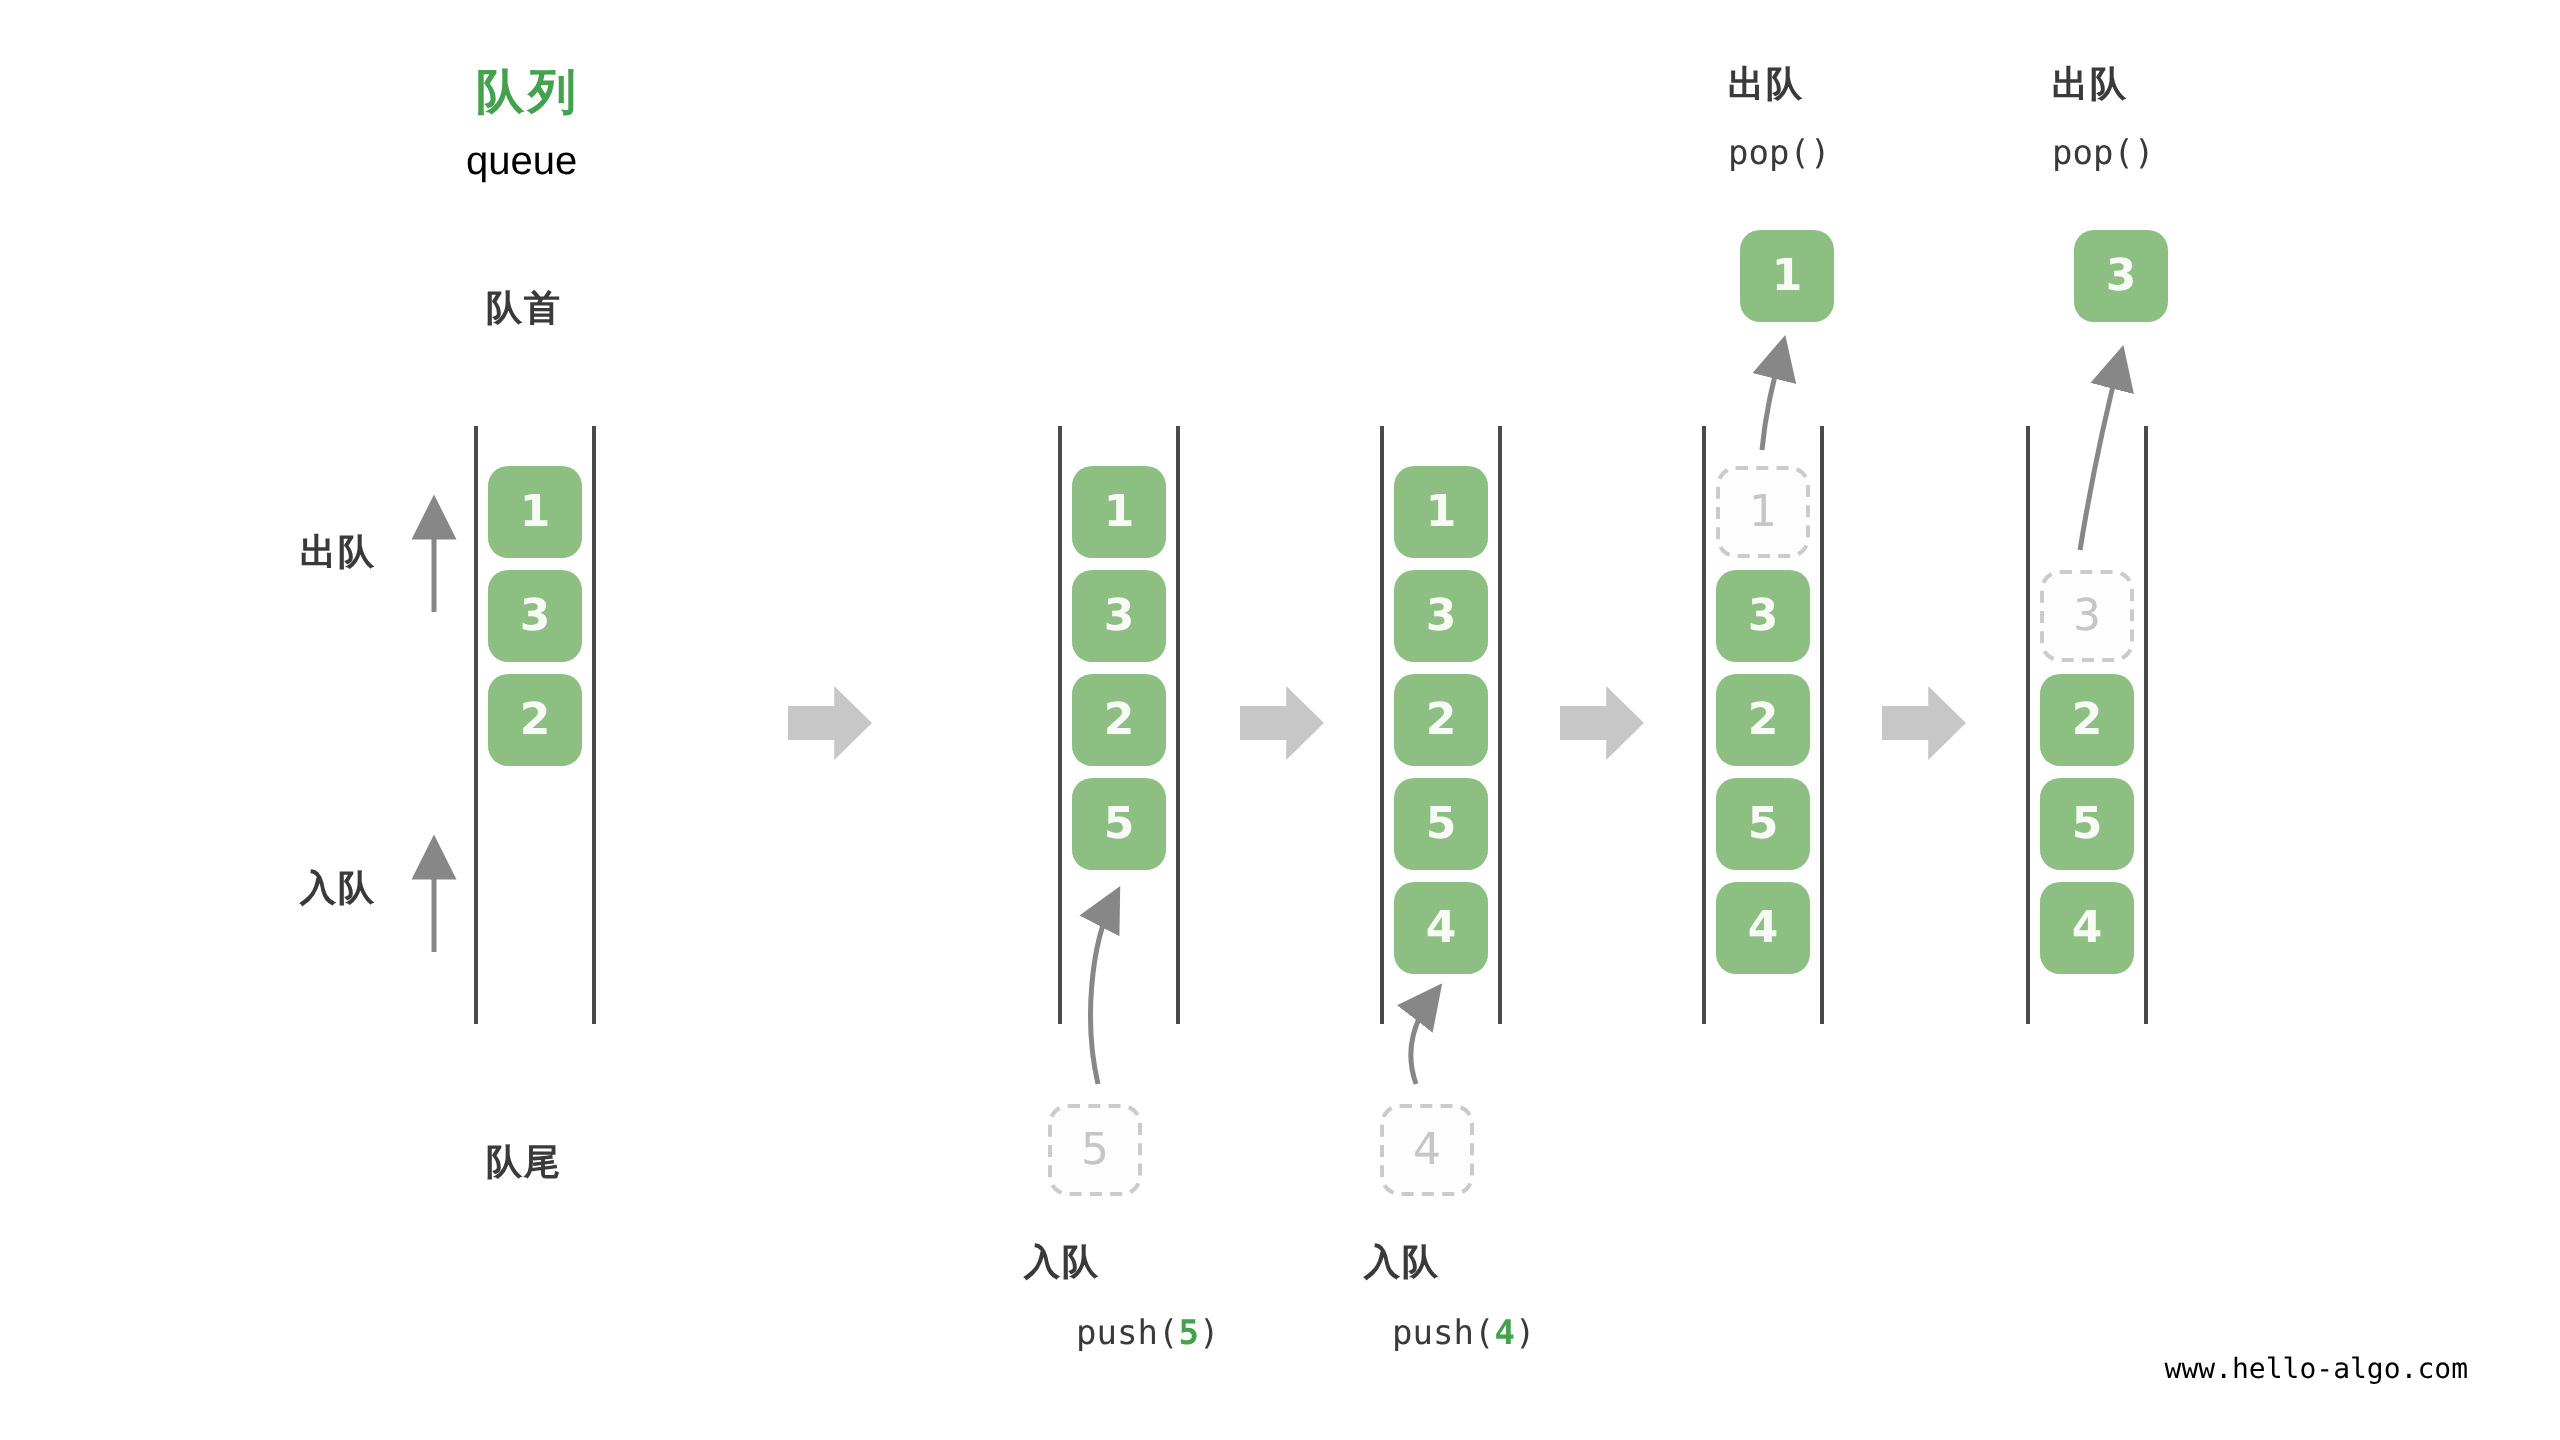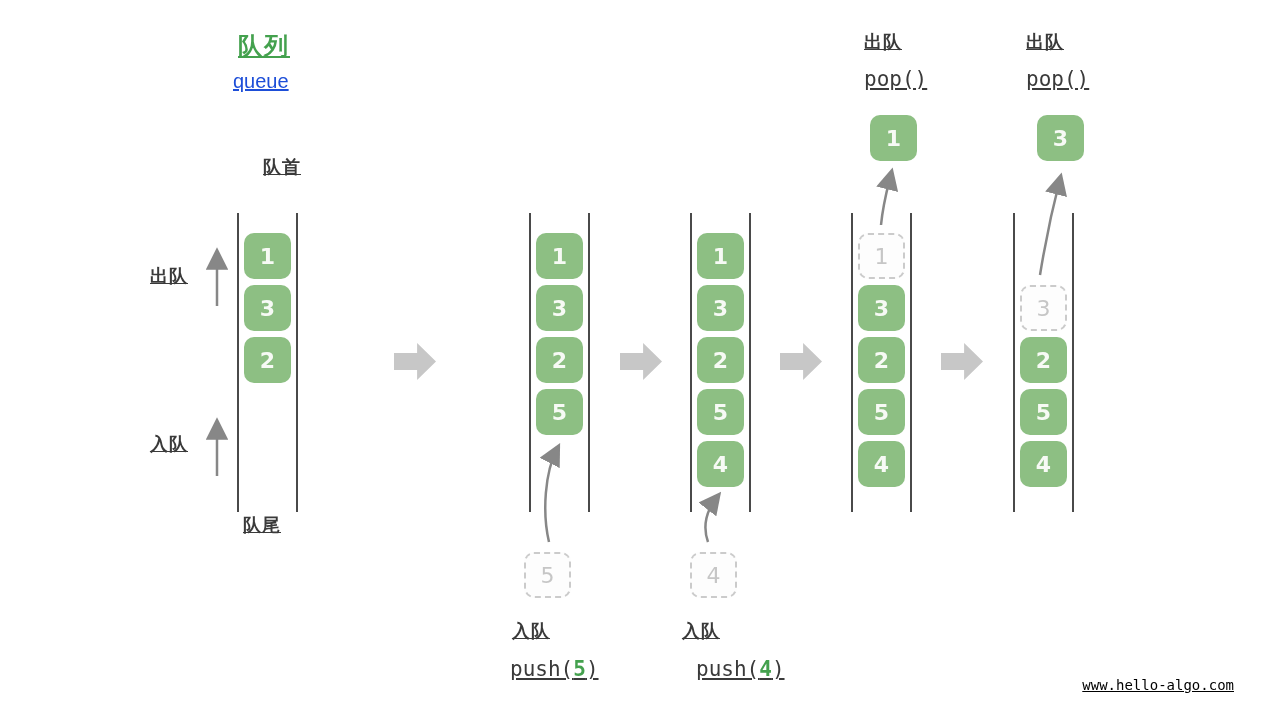--- a/index.html
+++ b/index.html
@@ -1,22 +1,22 @@
 <!DOCTYPE html>
 <html><head>
 <meta charset="utf-8">
 <style>
   html,body{margin:0;padding:0;background:#ffffff;}
   #canvas{position:relative;width:1280px;height:720px;background:#ffffff;overflow:hidden;
           font-family:"Liberation Sans",sans-serif;}
-  .abs{position:absolute;text-decoration:underline;}
+  .abs{position:absolute;}
   .cjk{font-weight:700;color:#3a3a3a;font-size:18px;letter-spacing:1px;}
   .title-zh{font-weight:700;font-size:24px;letter-spacing:2px;color:#44a14e;}
-  .title-en{font-size:20px;color:#1d4ed8;}
-  .mono{font-family:"DejaVu Sans Mono",monospace;font-size:21px;color:#3a3a3a;}
+  .title-en{font-size:20px;color:#000000;}
+  .mono{font-family:"DejaVu Sans Mono",monospace;font-size:17px;color:#3a3a3a;}
   .mono-arg{color:#44a14e;font-weight:700;}
   .wall{position:absolute;width:1.5px;background:#4a4a4a;top:213px;height:299px;}
   .box{position:absolute;width:47px;height:46px;background:#8dbf83;border-radius:10px;
        color:#f7faf5;display:flex;align-items:center;justify-content:center;
        font-family:"DejaVu Sans",sans-serif;font-weight:700;font-size:22px;}
   .ghost{position:absolute;width:43px;height:42px;border:2px dashed #cbcbcb;border-radius:10px;
          background:#fdfdfd;color:#c6c6c6;display:flex;align-items:center;justify-content:center;
          font-family:"DejaVu Sans",sans-serif;font-weight:400;font-size:22px;}
   .block-arrow{position:absolute;width:42px;height:37px;background:#c7c7c7;
          clip-path:polygon(0 27%,55% 27%,55% 0,100% 50%,55% 100%,55% 73%,0 73%);}
@@ -24,22 +24,22 @@
   svg.overlay{position:absolute;left:0;top:0;width:1280px;height:720px;pointer-events:none;}
 </style>
 </head>
 <body>
 
 <div id="canvas">
 
   <div class="abs title-zh" style="left:238px;top:30px;">队列</div>
   <div class="abs title-en" style="left:233px;top:70px;">queue</div>
 
-  <div class="abs cjk" style="left:243px;top:155px;margin-left:20px;">队首</div>
-  <div class="abs cjk" style="left:243px;top:513px;">队尾</div>
+  <div class="abs cjk" style="left:243px;top:142px;">队首</div>
+  <div class="abs cjk" style="left:243px;top:569px;">队尾</div>
 
   <div class="abs cjk" style="left:150px;top:264px;">出队</div>
   <div class="abs cjk" style="left:150px;top:432px;">入队</div>
 
   <div class="wall" style="left:237px;"></div>
   <div class="wall" style="left:296px;"></div>
 
   <div class="box" style="left:244px;top:233px;">1</div>
   <div class="box" style="left:244px;top:285px;">3</div>
   <div class="box" style="left:244px;top:337px;">2</div>
@@ -50,21 +50,21 @@
   <div class="wall" style="left:588px;"></div>
 
   <div class="box" style="left:536px;top:233px;">1</div>
   <div class="box" style="left:536px;top:285px;">3</div>
   <div class="box" style="left:536px;top:337px;">2</div>
   <div class="box" style="left:536px;top:389px;">5</div>
 
   <div class="ghost" style="left:524px;top:552px;">5</div>
 
   <div class="abs cjk" style="left:512px;top:619px;">入队</div>
-  <div class="abs mono" style="left:510px;top:657px;text-align:center;"><span>push(</span><span class="mono-arg">5</span><span>)</span></div>
+  <div class="abs mono" style="left:538px;top:657px;text-align:center;"><span>push(</span><span class="mono-arg">5</span><span>)</span></div>
 
   <div class="block-arrow" style="left:620px;top:343px;"></div>
 
   <div class="wall" style="left:690px;"></div>
   <div class="wall" style="left:749px;"></div>
 
   <div class="box" style="left:697px;top:233px;">1</div>
   <div class="box" style="left:697px;top:285px;">3</div>
   <div class="box" style="left:697px;top:337px;">2</div>
   <div class="box" style="left:697px;top:389px;">5</div>

